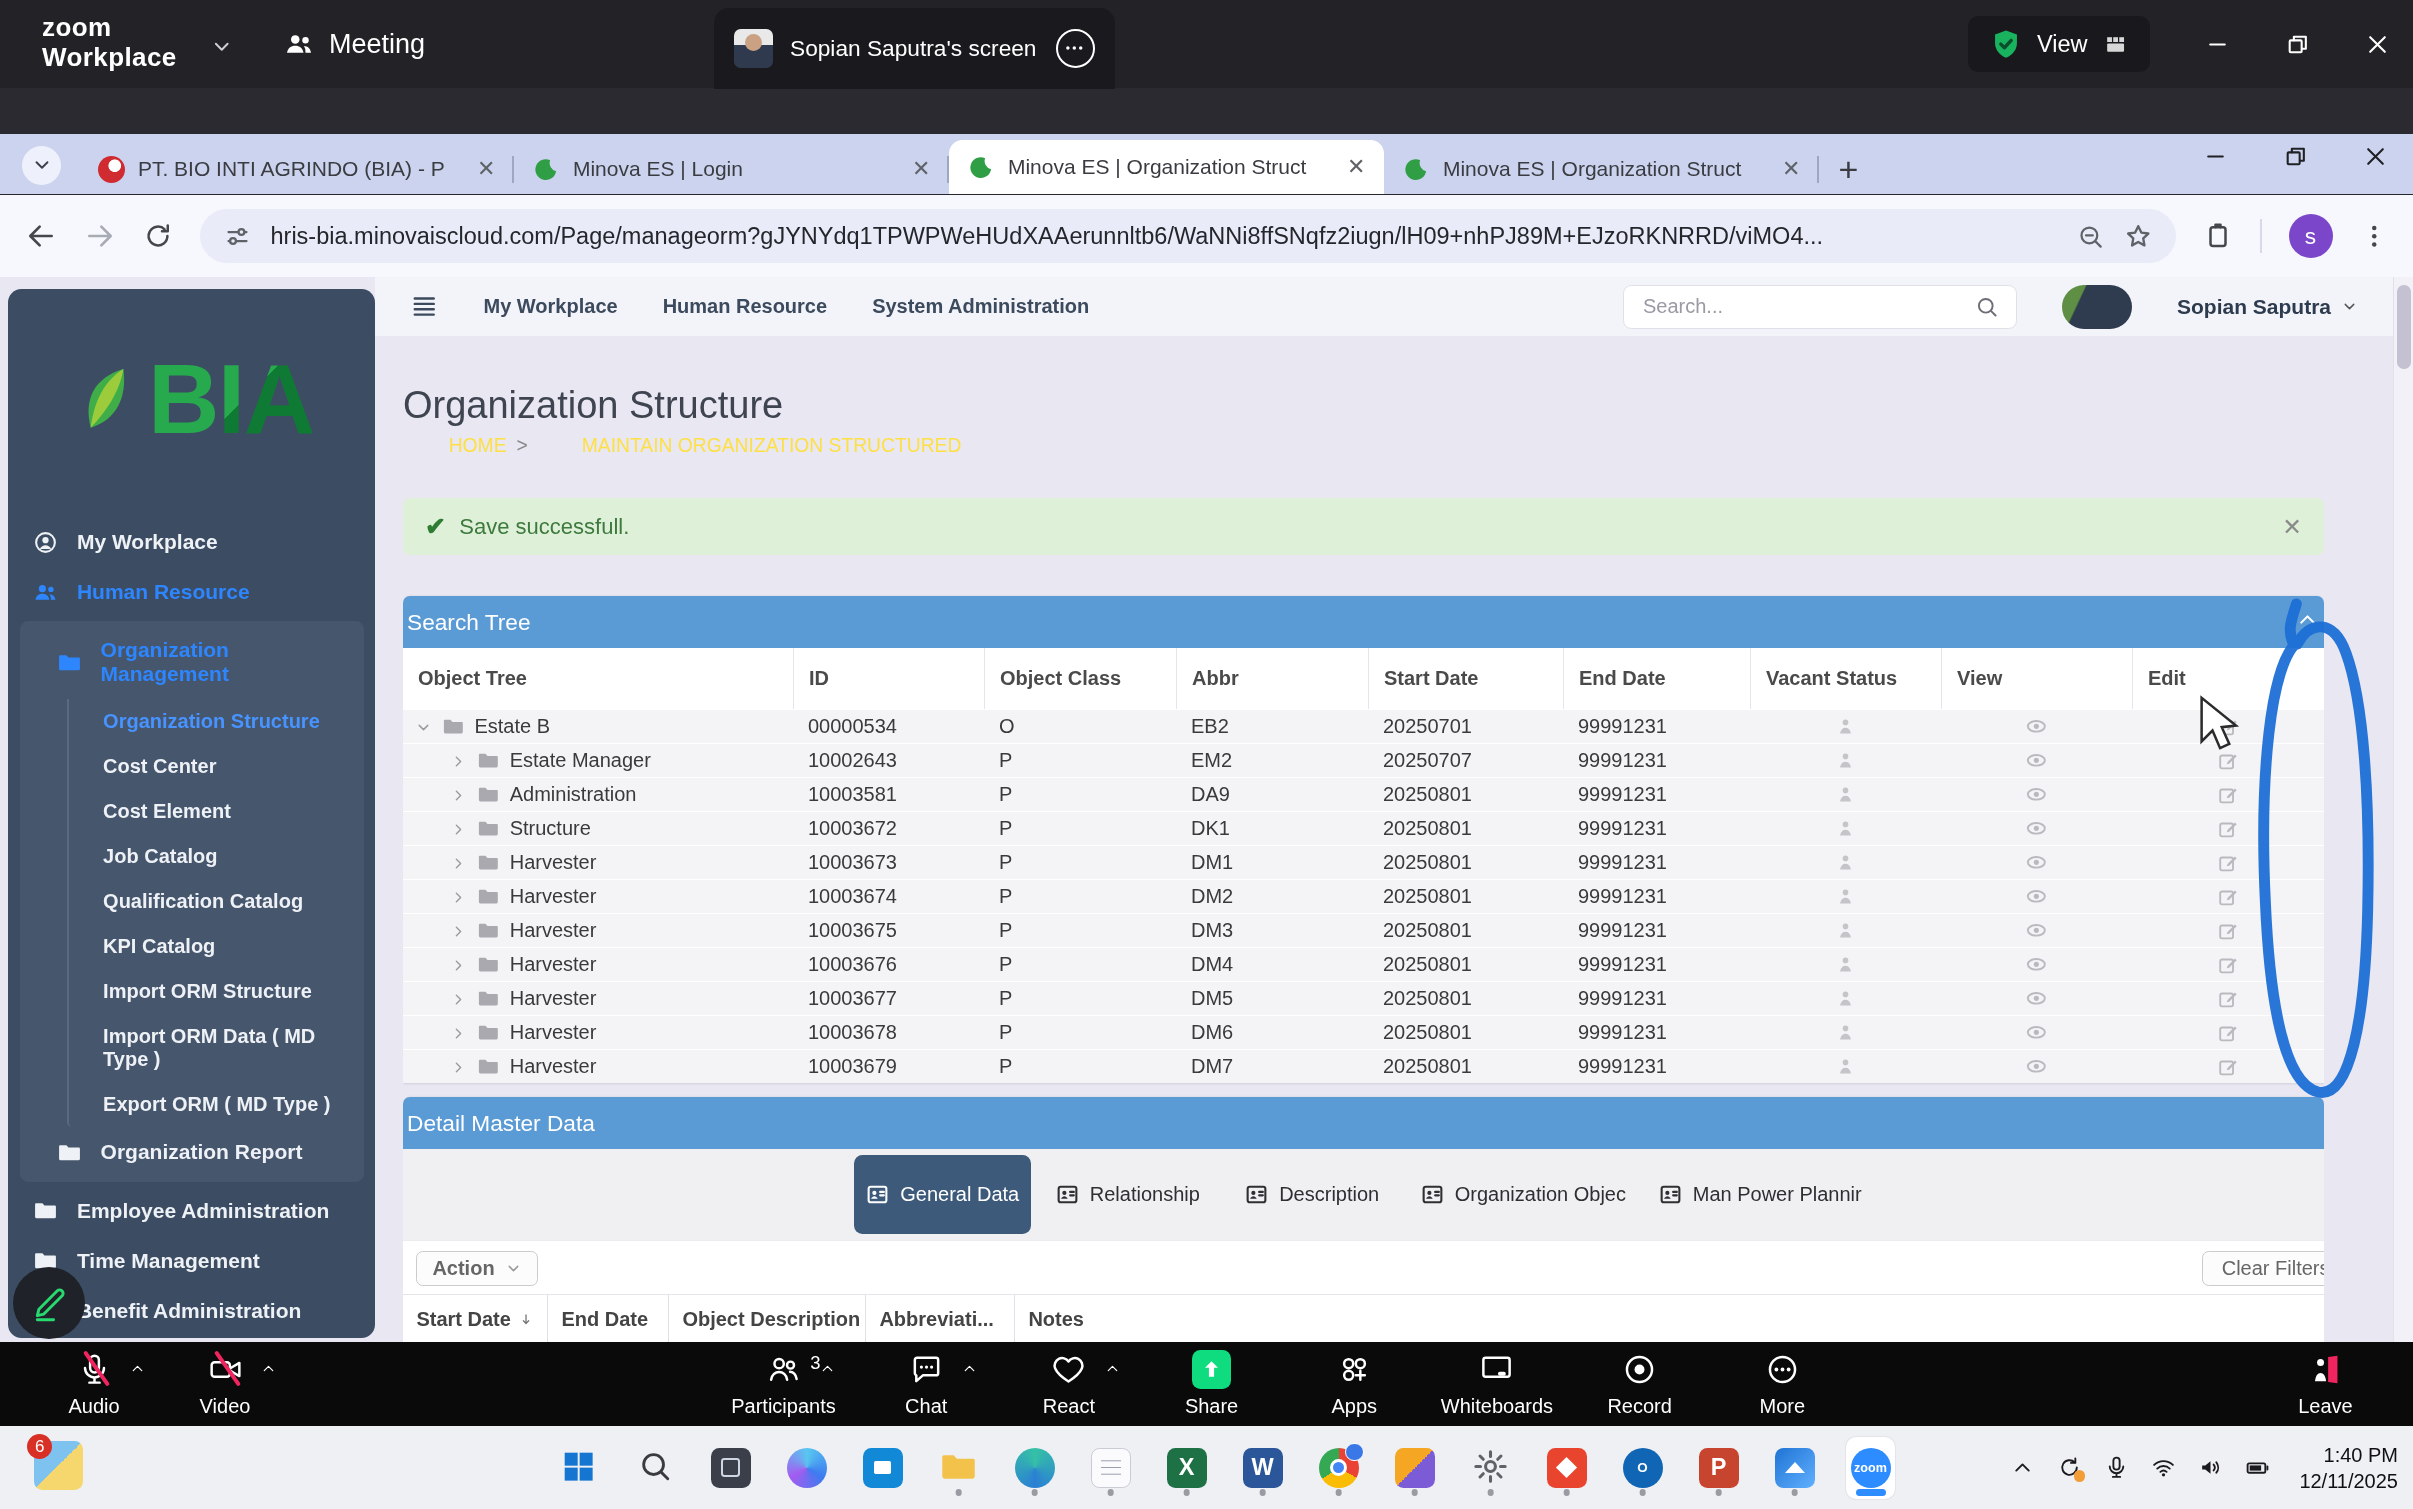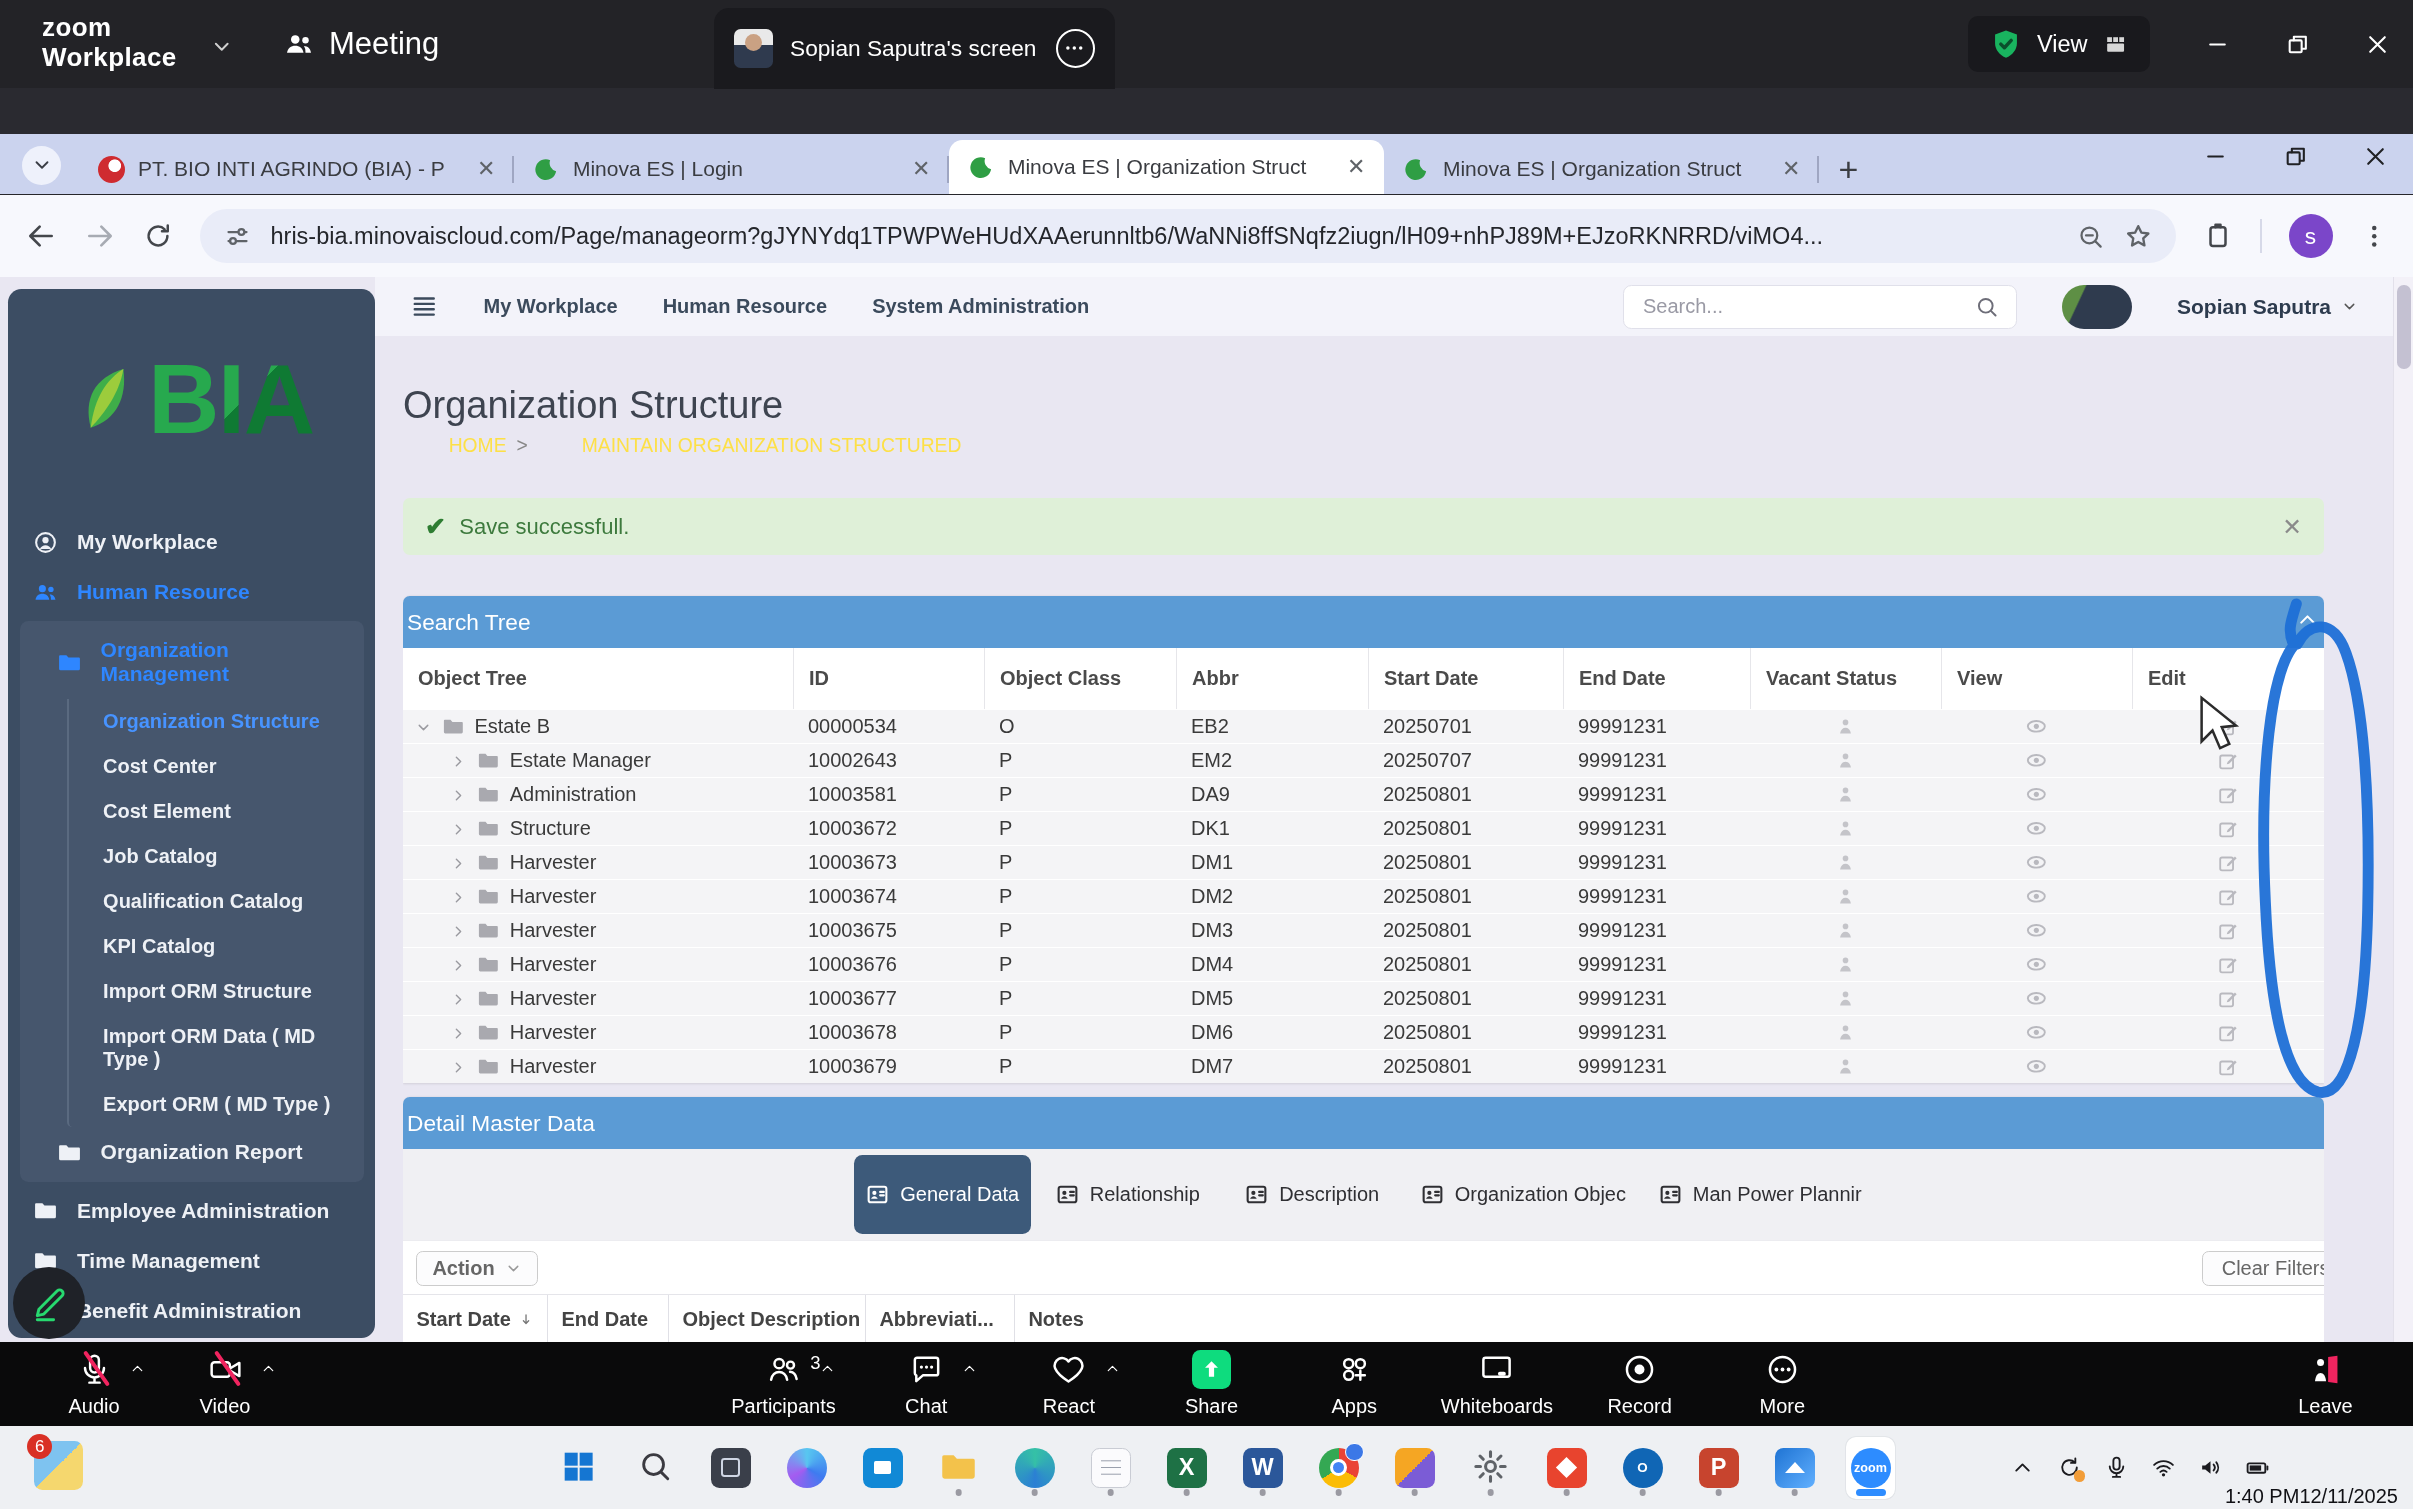--- a/index.html
+++ b/index.html
@@ -5,21 +5,21 @@
   html,body{margin:0;padding:0;background:#111;}
   body{font-family:"Liberation Sans",sans-serif;}
   *{box-sizing:border-box;}
   .screen{position:relative;width:2413px;height:1509px;background:#26262b;overflow:hidden;}
   svg.ic{stroke:currentColor;fill:none;stroke-width:2;stroke-linecap:round;stroke-linejoin:round;}
 
   
   .ztop{position:absolute;top:0;left:0;right:0;height:88px;background:#232327;color:#fff;z-index:5;}
   .zbrand{position:absolute;left:42px;top:11.7px;font-weight:700;font-size:26px;line-height:30px;letter-spacing:0.4px;}
   .zbrand-caret{position:absolute;left:210px;top:35px;color:#cfcfcf;}
-  .zmeet{position:absolute;left:284px;top:0;height:88px;display:flex;align-items:center;gap:15px;font-size:31px;}
+  .zmeet{position:absolute;left:284px;top:0;height:88px;display:flex;align-items:center;gap:15px;font-size:27px;}
   .zshare{position:absolute;left:714px;top:7.6px;width:401px;height:81px;background:#1a1a1e;border-radius:15px 15px 0 0;display:flex;align-items:center;gap:17px;padding:0 20px;font-size:22.7px;}
   .zshare .avatar{width:39px;height:39px;border-radius:6.7px;background:linear-gradient(180deg,#e9e9e9 0 40%,#2f3a4e 40%);position:relative;flex:none;}
   .zshare .avatar::after{content:"";position:absolute;left:11px;top:5px;width:17px;height:17px;border-radius:50%;background:#caa183;}
   .zellipsis{margin-left:auto;width:39px;height:39px;border:2.1px solid #fff;border-radius:50%;display:flex;align-items:center;justify-content:center;}
   .zright{position:absolute;right:23.5px;top:0;height:88px;display:flex;align-items:center;gap:55px;}
   .viewpill{display:flex;align-items:center;gap:15px;background:#19191d;border-radius:10px;padding:11.7px 22px;font-size:23.5px;}
   .wbtn{color:#fff;display:flex;align-items:center;}
 
   
   .bgap{position:absolute;top:88px;left:0;right:0;height:46px;background:#2a2a30;}
@@ -138,21 +138,21 @@
   .wbadge{position:absolute;left:-6.7px;top:-6.7px;min-width:25px;height:25px;border-radius:50%;background:var(--taskbar_badge,#d93025);color:#fff;font-size:17px;display:flex;align-items:center;justify-content:center;padding:0 3.4px;}
   .tbicons{position:absolute;left:554px;top:0;height:83px;display:flex;align-items:center;gap:27px;}
   .tbi{width:49px;height:62px;display:flex;align-items:center;justify-content:center;position:relative;border-radius:10px;}
   .tbi.run::after{content:"";position:absolute;bottom:2.5px;left:50%;transform:translateX(-50%);width:6.7px;height:6.7px;border-radius:50%;background:#9a9aa2;}
   .tbi.zoomapp{background:#fff;box-shadow:0 0 0 0.8px #dfe2e6;}
   .tbi.zoomapp::after{content:"";position:absolute;bottom:2.5px;left:50%;transform:translateX(-50%);width:30px;height:6.7px;border-radius:4.2px;background:#2d8cff;}
   .sq{width:40px;height:40px;border-radius:8.4px;display:flex;align-items:center;justify-content:center;color:#fff;font-weight:700;font-size:23.5px;}
   .cir{width:40px;height:40px;border-radius:50%;display:flex;align-items:center;justify-content:center;color:#fff;font-weight:700;}
   .tray{position:absolute;right:143px;top:0;height:83px;display:flex;align-items:center;gap:22px;color:#1b1b1f;}
   .tray .ic{width:25px;height:25px;stroke-width:1.8;}
-  .clock{position:absolute;right:15px;top:0;height:83px;display:flex;flex-direction:row;justify-content:center;align-items:flex-end;font-size:20px;color:#101014;line-height:26px;}
+  .clock{position:absolute;right:15px;top:0;height:83px;display:flex;flex-direction:column;justify-content:center;align-items:flex-end;font-size:20px;color:#101014;line-height:26px;}
 </style>
 </head>
 <body>
 
 <svg width="0" height="0" style="position:absolute">
   <defs>
     <symbol id="sym-chevron-down" viewBox="0 0 24 24">
         <path d="M6 9l6 6 6-6"></path>
       </symbol>
     <symbol id="sym-chevron-right" viewBox="0 0 24 24">

